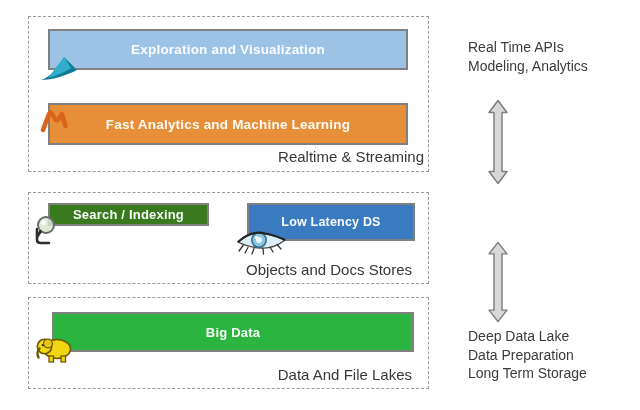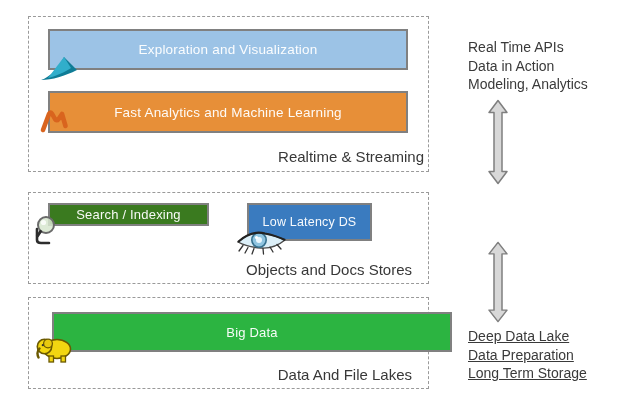--- a/index.html
+++ b/index.html
@@ -10,48 +10,48 @@
   .dashed-box{
     position:absolute;left:28px;width:401px;
     border:1px dashed #9a9a9a;background:#ffffff;box-sizing:border-box;
   }
   #box-realtime{top:16px;height:156px;}
   #box-objects{top:192px;height:92px;}
   #box-lakes{top:297px;height:92px;}
   .bar{
     position:absolute;box-sizing:border-box;border:2px solid #808080;
     display:flex;align-items:center;justify-content:center;
-    color:rgba(255,255,255,0.96);font-weight:normal;font-size:13.5px;
+    color:rgba(255,255,255,0.96);font-weight:bold;font-size:13.5px;
     letter-spacing:0.2px;
   }
   #bar-exploration{left:48px;top:29px;width:360px;height:41px;background:#9CC3E6;}
-  #bar-analytics{left:48px;top:91px;width:360px;height:42px;background:#E78F38;}
+  #bar-analytics{left:48px;top:103px;width:360px;height:42px;background:#E78F38;}
   #bar-search{left:48px;top:203px;width:161px;height:23px;background:#3A7A1F;font-size:13px;}
-  #bar-lowlatency{left:247px;top:203px;width:125px;height:38px;background:#3A7BBF;font-size:12.5px;}
-  #bar-bigdata{left:52px;top:312px;width:400px;height:40px;background:#2CB441;font-size:13px;}
+  #bar-lowlatency{left:247px;top:203px;width:168px;height:38px;background:#3A7BBF;font-size:12.5px;}
+  #bar-bigdata{left:52px;top:312px;width:362px;height:40px;background:#2CB441;font-size:13px;}
   .section-label{
     position:absolute;color:#383838;font-size:15px;white-space:nowrap;
   }
   #label-realtime{right:216px;top:148px;margin-left:24px;}
   #label-objects{right:228px;top:261px;margin-left:47px;}
   #label-lakes{right:228px;top:366px;margin-left:16px;}
   .icon{position:absolute;}
   #icon-exploration{left:39px;top:53px;width:40px;height:31px;}
   #icon-analytics{left:40px;top:106px;width:29px;height:28px;}
   #icon-search{left:32px;top:214px;width:27px;height:32px;}
   #icon-eye{left:236px;top:227px;width:52px;height:29px;}
   #icon-elephant{left:35px;top:333px;width:38px;height:31px;}
   .annotation{
     position:absolute;left:460px;color:#3a3a3a;font-size:14px;line-height:18.5px;
     white-space:nowrap;
     margin-left:8px;
   }
   #annotation-top{top:38px;}
   #annotation-mid{top:194px;}
-  #annotation-bottom{top:327px;text-decoration:underline;}
+  #annotation-bottom{top:327px;}
   .v-arrow{position:absolute;left:487px;width:22px;}
   #arrow-top{top:99px;height:86px;}
   #arrow-bottom{top:241px;height:82px;}
 </style>
 </head>
 <body>
 
 <div id="canvas">
 
   <div class="dashed-box" id="box-realtime"></div>
@@ -118,21 +118,20 @@
     <path d="M4.5 15.5 Q1 19 3.5 24.5" fill="none" stroke="#6b5900" stroke-width="2.4" stroke-linecap="round"></path>
     <rect x="14" y="23" width="4.5" height="6" fill="#F2D611" stroke="#6b5900" stroke-width="1.3"></rect>
     <rect x="26" y="23" width="4.5" height="6" fill="#F2D611" stroke="#6b5900" stroke-width="1.3"></rect>
     <circle cx="7.8" cy="12.2" r="1.1" fill="#333"></circle>
   </svg>
 
   <div class="section-label" id="label-lakes">Data And File Lakes</div>
 
   <div class="annotation" id="annotation-top">
     <div>Real Time APIs</div>
-    <div>Data in Action</div>
     <div>Modeling, Analytics</div>
   </div>
 
   <svg class="v-arrow" id="arrow-top" viewBox="0 0 22 86" preserveAspectRatio="none">
     <path d="M11 1.5 L20 13.5 L15 13.5 L15 72.5 L20 72.5 L11 84.5 L2 72.5 L7 72.5 L7 13.5 L2 13.5 Z" fill="#d8d8d8" stroke="#7f7f7f" stroke-width="1.5" stroke-linejoin="round"></path>
   </svg>
 
 
   <svg class="v-arrow" id="arrow-bottom" viewBox="0 0 22 86" preserveAspectRatio="none">
     <path d="M11 1.5 L20 13.5 L15 13.5 L15 72.5 L20 72.5 L11 84.5 L2 72.5 L7 72.5 L7 13.5 L2 13.5 Z" fill="#d8d8d8" stroke="#7f7f7f" stroke-width="1.5" stroke-linejoin="round"></path>

